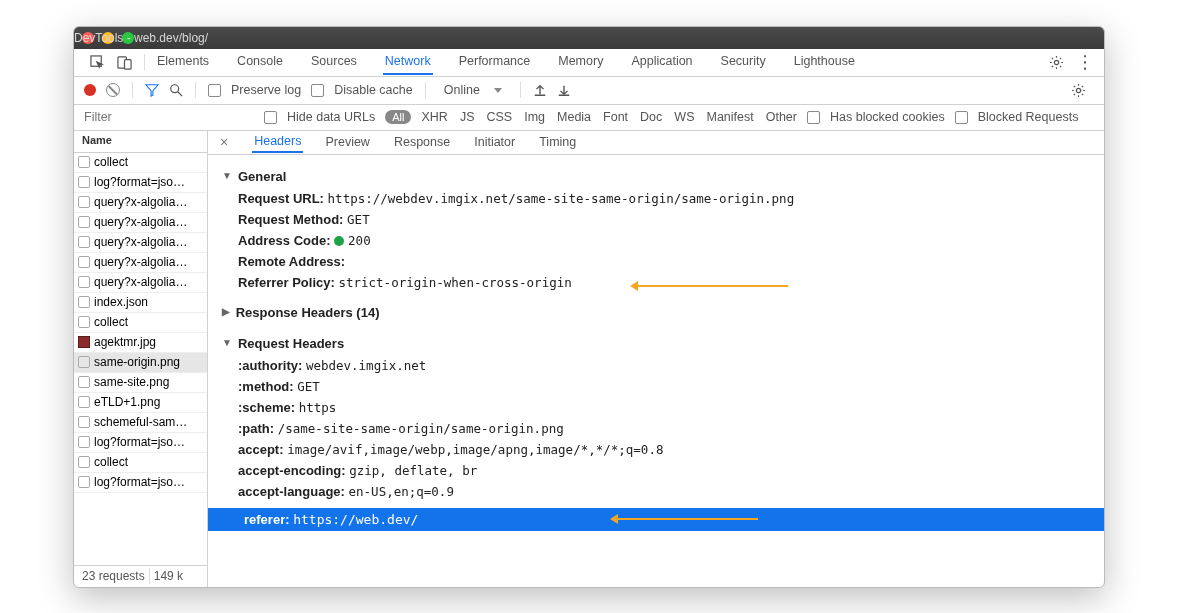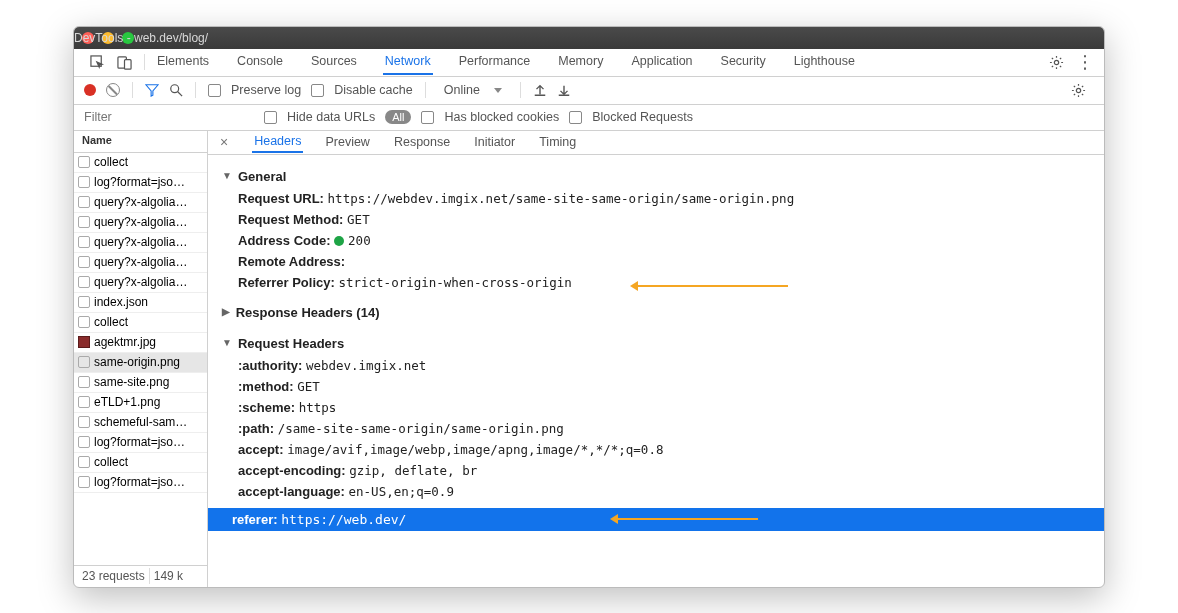--- a/index.html
+++ b/index.html
@@ -133,21 +133,21 @@
     position:absolute; height:2px; background:#f5a623;
   }
   .arrow::before {
     content:""; position:absolute; left:-8px; top:-4px;
     border-top:5px solid transparent; border-bottom:5px solid transparent;
     border-right:8px solid #f5a623;
   }
   .arrow.a1 { top:130px; left:430px; width:150px; }
   .refererbar {
     background:#1273eb; color:#fff;
-    padding:4px 14px 4px 24px;
+    padding:4px 14px 4px 36px;
     position:relative;
   }
   .refererbar .k { font-weight:700; color:#fff; }
   .refererbar .mono { font-family:Menlo,Consolas,monospace; }
   .refererbar .arrowW {
     position:absolute; top:10px; left:410px; width:140px; height:2px; background:#f5a623;
   }
   .refererbar .arrowW::before{
     content:""; position:absolute; left:-8px; top:-4px;
     border-top:5px solid transparent;border-bottom:5px solid transparent;
@@ -249,20 +249,32 @@
           <path d="M8 1v2M8 13v2M1 8h2M13 8h2M3 3l1.4 1.4M11.6 11.6L13 13M13 3l-1.4 1.4M4.4 11.6L3 13" stroke="#555" stroke-width="1.3"></path>
         </svg>
     </span>
   </div>
 
   <div class="filterrow">
     <input placeholder="Filter" style="">
     <span class="checkbox"></span>
     <span>Hide data URLs</span>
     <span class="pill">All</span>
+    <div class="typelist">
+      <span>XHR</span>
+      <span>JS</span>
+      <span>CSS</span>
+      <span>Img</span>
+      <span>Media</span>
+      <span>Font</span>
+      <span>Doc</span>
+      <span>WS</span>
+      <span>Manifest</span>
+      <span>Other</span>
+    </div>
     <span class="checkbox"></span>
     <span>Has blocked cookies</span>
     <span class="checkbox"></span>
     <span>Blocked Requests</span>
   </div>
 
   <div class="mainsplit">
     <div class="sidebar">
       <div class="sidebar-head">Name</div>
       <div class="reqlist" id="reqlist">

